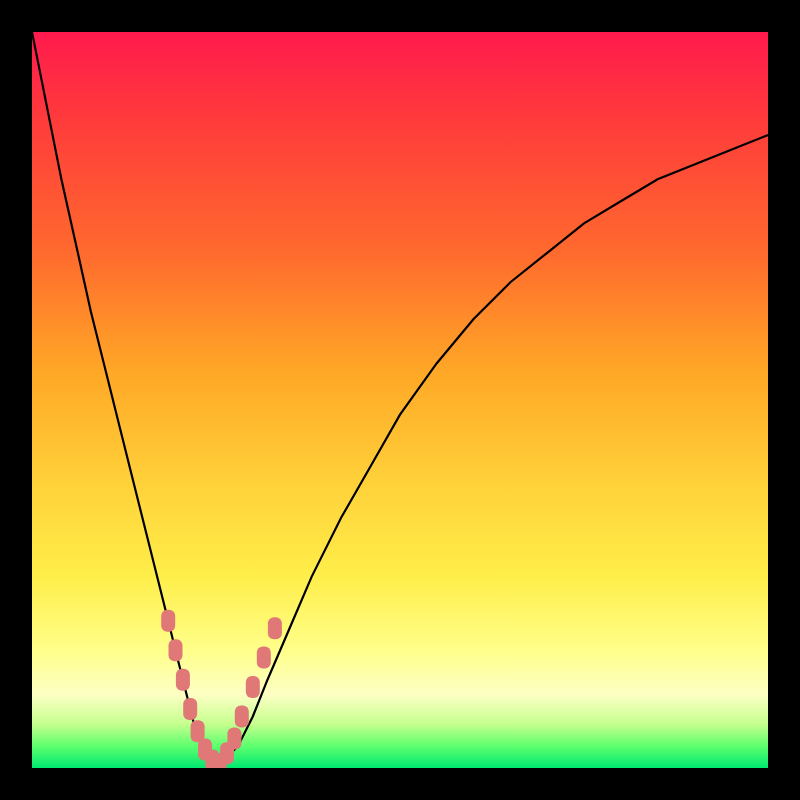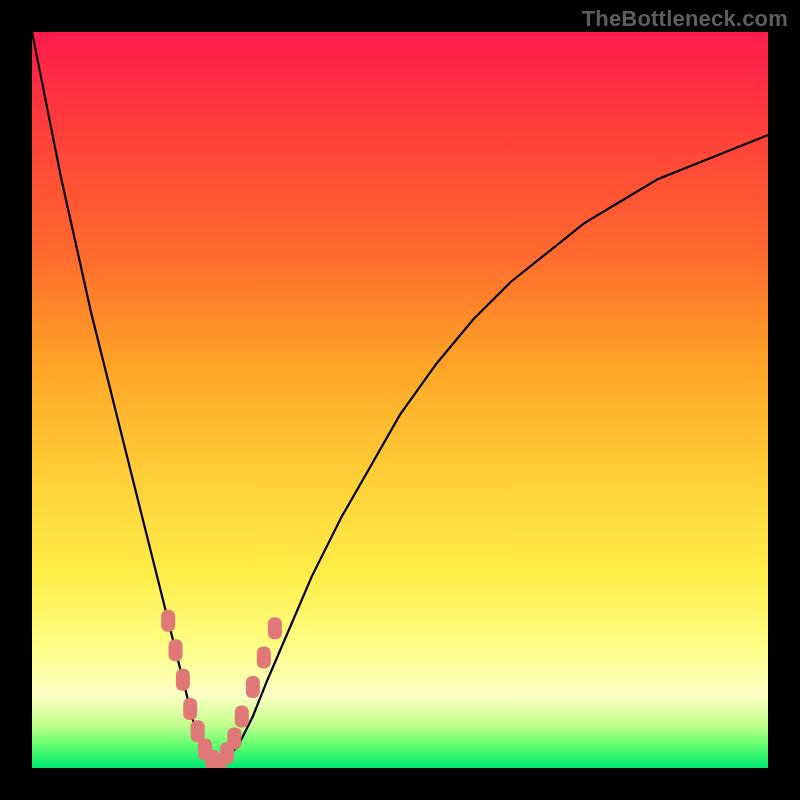--- a/index.html
+++ b/index.html
@@ -78,14 +78,13 @@
           <rect x="180.7" y="721.3" width="14" height="22" rx="6" ry="6" class="marker"></rect>
           <rect x="188.0" y="710.3" width="14" height="22" rx="6" ry="6" class="marker"></rect>
           <rect x="195.4" y="695.6" width="14" height="22" rx="6" ry="6" class="marker"></rect>
           <rect x="202.8" y="673.5" width="14" height="22" rx="6" ry="6" class="marker"></rect>
           <rect x="213.8" y="644.0" width="14" height="22" rx="6" ry="6" class="marker"></rect>
           <rect x="224.8" y="614.6" width="14" height="22" rx="6" ry="6" class="marker"></rect>
           <rect x="235.9" y="585.2" width="14" height="22" rx="6" ry="6" class="marker"></rect>
         </g>
     </svg>
   </div>
-  <div class="watermark">TheBottleneck.com</div>
 </div>
 
 </body></html>

